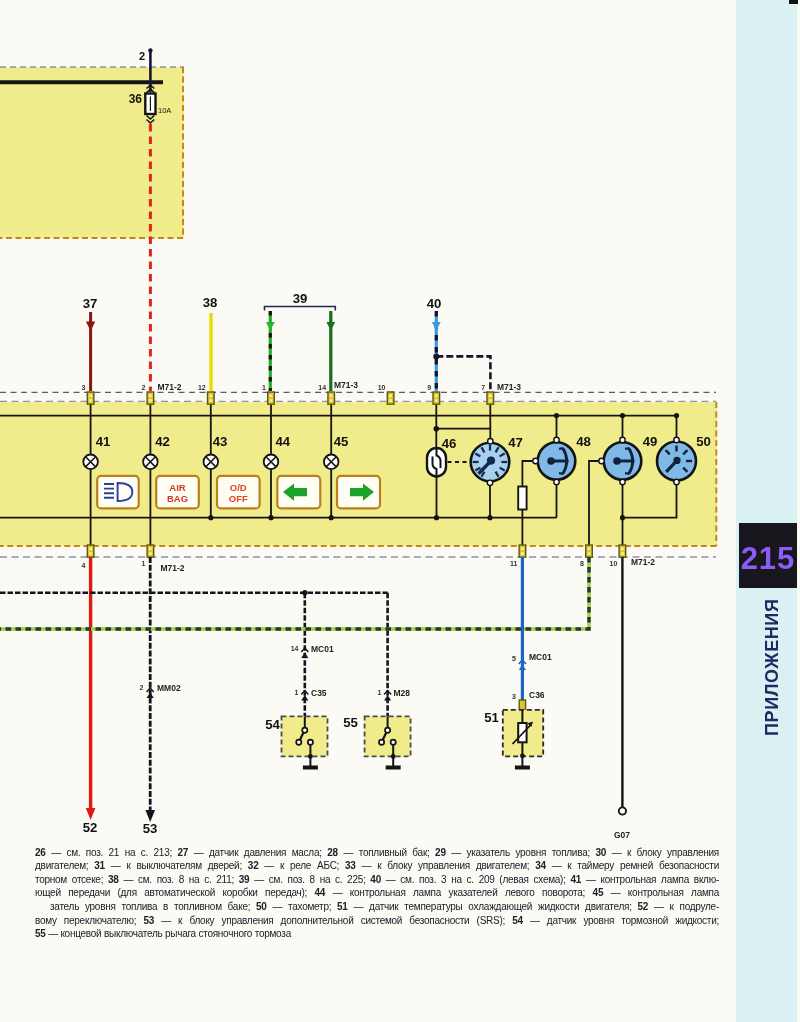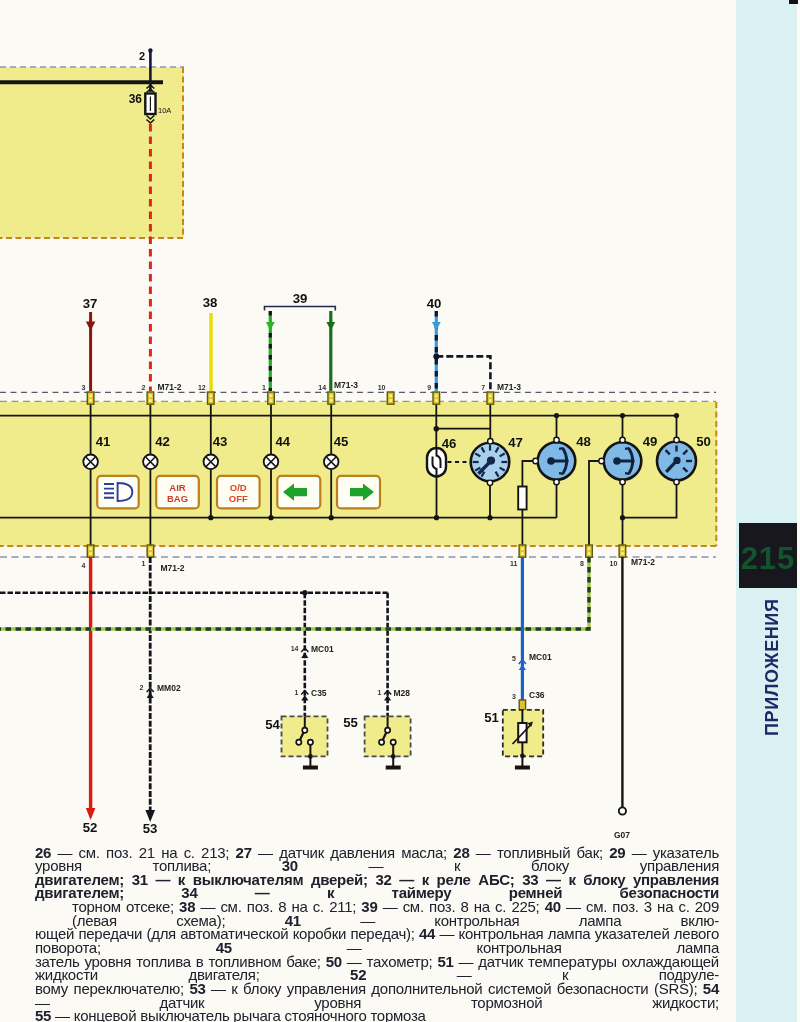--- a/index.html
+++ b/index.html
@@ -8,21 +8,21 @@
 </style>
 </head>
 <body>
 
 <div class="abs" style="left:736px;top:0;width:61px;height:1022px;background:#d9f1f3;"></div>
 
 <div class="abs" style="left:789px;top:0;width:9px;height:4px;background:#111;"></div>
 
 <div class="abs" style="left:739px;top:523px;width:58px;height:65px;background:#17171d;"></div>
 
-<div class="abs" style="left:739px;top:541px;width:58px;height:40px;color:#14532d;font-weight:bold;font-size:31px;text-align:center;letter-spacing:1px;">215</div>
+<div class="abs" style="left:739px;top:541px;width:58px;height:40px;color:#8b5cf6;font-weight:bold;font-size:31px;text-align:center;letter-spacing:1px;">215</div>
 
 <div class="abs" style="left:771px;top:669px;width:20px;height:20px;">
     <div style="transform:rotate(-90deg);transform-origin:0 0;position:absolute;left:-9px;top:67px;width:300px;font-weight:bold;font-size:18px;letter-spacing:0.6px;color:#1c2a66;">ПРИЛОЖЕНИЯ</div>
   </div>
 
 <svg class="abs" style="left:0;top:0;" width="800" height="845" viewBox="0 0 800 845">
 <g fill="none" stroke-linecap="butt">
 
 <g>
 <rect x="-4" y="67" width="188" height="171" fill="#f0ec8c" stroke="none"></rect>
@@ -457,21 +457,21 @@
 </g>
 
 <g>
 <path d="M622.4,557 V807" stroke="#141414" stroke-width="2.4"></path>
 <circle cx="622.4" cy="811" r="3.6" fill="#fff" stroke="#141414" stroke-width="1.9"></circle>
 <text x="622" y="838" font-size="8.5" font-weight="bold" fill="#222" text-anchor="middle" font-family="Liberation Sans">G07</text>
 </g>
 </g>
 </svg>
 
-<div class="abs" style="left:35px;top:845.5px;width:684px;font-size:15px;letter-spacing:-0.26px;line-height:13.65px;color:#20202e;">
+<div class="abs" style="left:35px;top:845.5px;width:684px;font-size:10px;letter-spacing:-0.26px;line-height:13.65px;color:#20202e;">
 <div style="text-align:justify;text-align-last:justify;"><b>26</b> — см. поз. 21 на с. 213; <b>27</b> — датчик давления масла; <b>28</b> — топливный бак; <b>29</b> — указатель уровня топлива; <b>30</b> — к блоку управления</div>
-<div style="text-align:justify;text-align-last:justify;font-weight:bold;">двигателем; <b>31</b> — к выключателям дверей; <b>32</b> — к реле АБС; <b>33</b> — к блоку управления двигателем; <b>34</b> — к таймеру ремней безопасности</div>
-<div style="text-align:justify;text-align-last:justify;margin-left:37px;">торном отсеке; <b>38</b> — см. поз. 8 на с. 211; <b>39</b> — см. поз. 8 на с. 225; <b>40</b> — см. поз. 3 на с. 209 (левая схема); <b>41</b> — контрольная лампа вклю-</div>
+<div style="text-align:justify;text-align-last:justify;">двигателем; <b>31</b> — к выключателям дверей; <b>32</b> — к реле АБС; <b>33</b> — к блоку управления двигателем; <b>34</b> — к таймеру ремней безопасности</div>
+<div style="text-align:justify;text-align-last:justify;">торном отсеке; <b>38</b> — см. поз. 8 на с. 211; <b>39</b> — см. поз. 8 на с. 225; <b>40</b> — см. поз. 3 на с. 209 (левая схема); <b>41</b> — контрольная лампа вклю-</div>
 <div style="text-align:justify;text-align-last:justify;">ющей передачи (для автоматической коробки передач); <b>44</b> — контрольная лампа указателей левого поворота; <b>45</b> — контрольная лампа</div>
-<div style="text-align:justify;text-align-last:justify;">затель уровня топлива в топливном баке; <b>50</b> — тахометр; <b>51</b> — датчик температуры охлаждающей жидкости двигателя; <b>52</b> — к подруле-</div>
+<div style="text-align:justify;text-align-last:justify;margin-left:15px;">затель уровня топлива в топливном баке; <b>50</b> — тахометр; <b>51</b> — датчик температуры охлаждающей жидкости двигателя; <b>52</b> — к подруле-</div>
 <div style="text-align:justify;text-align-last:justify;">вому переключателю; <b>53</b> — к блоку управления дополнительной системой безопасности (SRS); <b>54</b> — датчик уровня тормозной жидкости;</div>
 <div><b>55</b> — концевой выключатель рычага стояночного тормоза</div>
 </div>
 
 </body></html>

